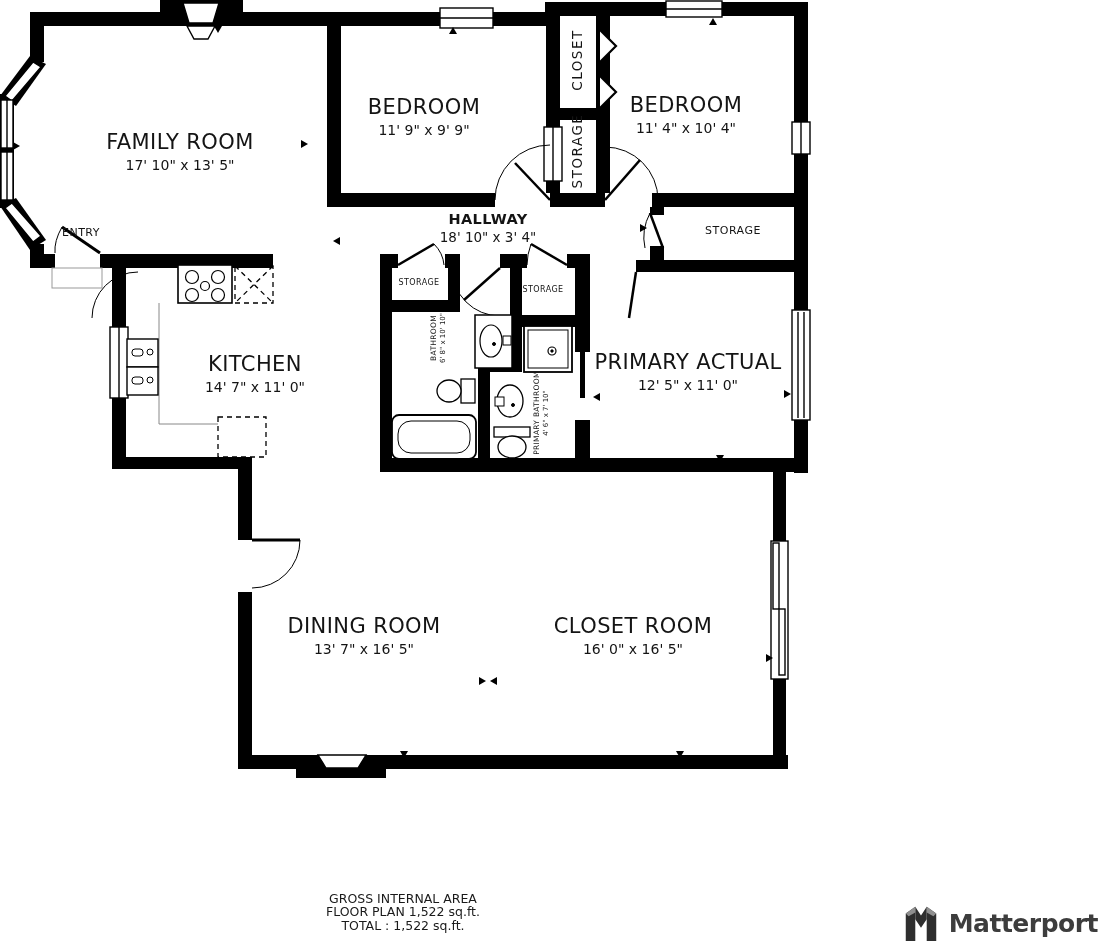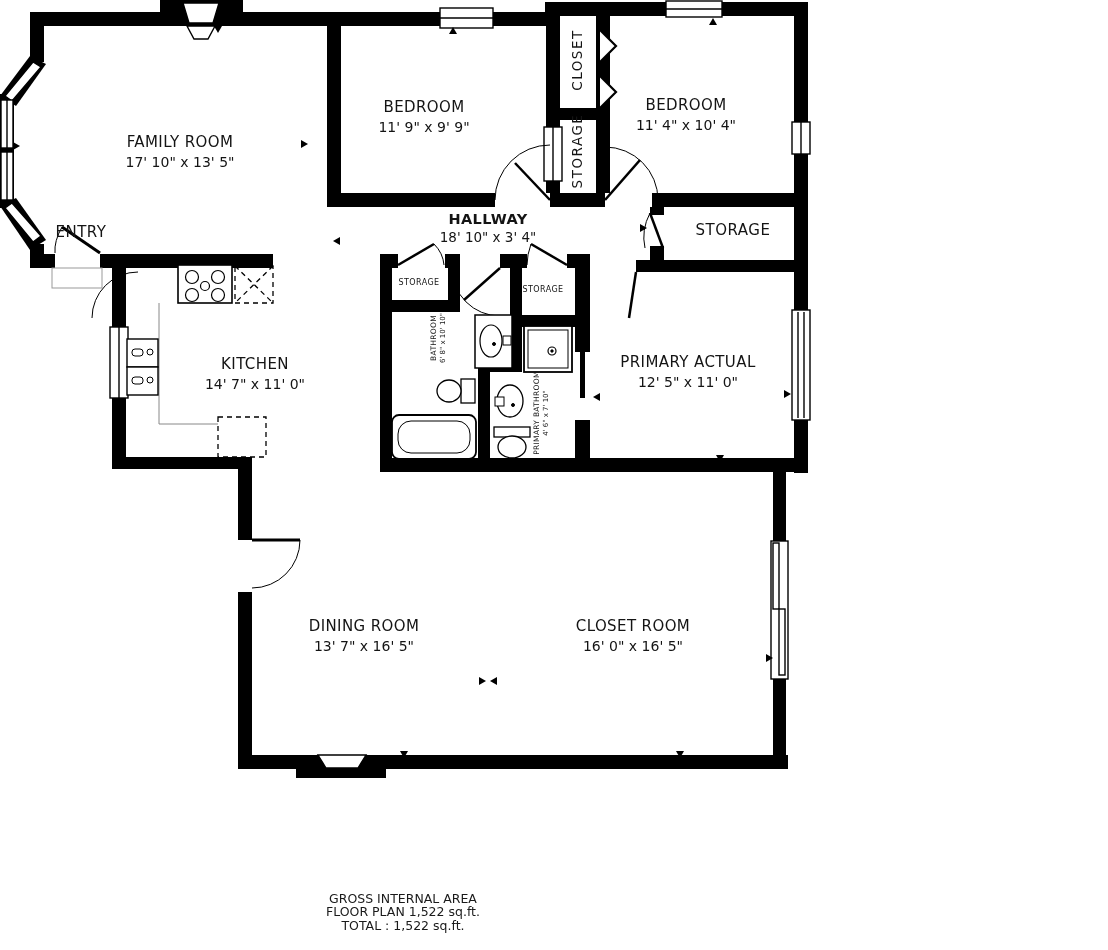--- a/index.html
+++ b/index.html
@@ -1,25 +1,25 @@
 <!DOCTYPE html>
 <html><head>
 <meta charset="utf-8">
 <style>
   html,body{margin:0;padding:0;background:#ffffff;}
   #stage{position:relative;width:1108px;height:950px;background:#ffffff;overflow:hidden;
          font-family:"DejaVu Sans","Liberation Sans",sans-serif;}
   #plan-svg{position:absolute;left:0;top:0;}
   .lbl{position:absolute;transform:translate(-50%,-50%);text-align:center;color:#141414;
        white-space:nowrap;line-height:1.3;}
-  .lbl .nm{display:block;font-size:15px;letter-spacing:.4px;}
+  .lbl .nm{display:block;font-size:21px;letter-spacing:.4px;}
   .lbl .dm{display:block;font-size:14px;}
   .lbl.mid .nm{font-size:14.5px;font-weight:bold;}
   .lbl.mid .dm{font-size:13.5px;}
-  .lbl.one .nm{font-size:15px;letter-spacing:.5px;}
+  .lbl.one .nm{font-size:11px;letter-spacing:.5px;}
   .lbl.sm .nm{font-size:8px;letter-spacing:.4px;}
   .lbl.vert{transform:translate(-50%,-50%) rotate(-90deg);}
   .lbl.vbig .nm{font-size:13.5px;letter-spacing:1.5px;}
   .lbl.vsm .nm{font-size:7.5px;letter-spacing:.3px;}
   .lbl.vsm .dm{font-size:7px;}
   #plan-title{position:absolute;left:403px;top:805px;transform:translate(-50%,-50%);
               font-size:27px;color:#111;letter-spacing:1px;}
   #plan-title .small-n{font-size:19px;}
   #footer-block{position:absolute;left:403px;top:892px;transform:translateX(-50%);
                 text-align:center;color:#1a1a1a;}
@@ -301,14 +301,24 @@
     <span class="dm">16' 0" x 16' 5"</span>
   </div>
 
 
   <div id="footer-block">
     <span class="fline">GROSS INTERNAL AREA</span>
     <span class="fline">FLOOR PLAN 1,522 sq.ft.</span>
     <span class="fline">TOTAL :  1,522 sq.ft.</span>
   </div>
 
+  <div id="brand">
+    <svg width="38" height="40" viewBox="0 0 38 42">
+      <polygon points="3,11 13,4 13,40 3,40" fill="#2e2e2e"></polygon>
+      <polygon points="35,11 25,4 25,40 35,40" fill="#2e2e2e"></polygon>
+      <polygon points="13,4 19,13 25,4 25,17 19,26 13,17" fill="#2e2e2e"></polygon>
+      <polygon points="3,11 13,4 13,10 6,14" fill="#8f8f8f"></polygon>
+      <polygon points="35,11 25,4 25,10 32,14" fill="#8f8f8f"></polygon>
+    </svg>
+    <span class="brand-text">Matterport</span>
+  </div>
 
 </div>
 
 </body></html>

